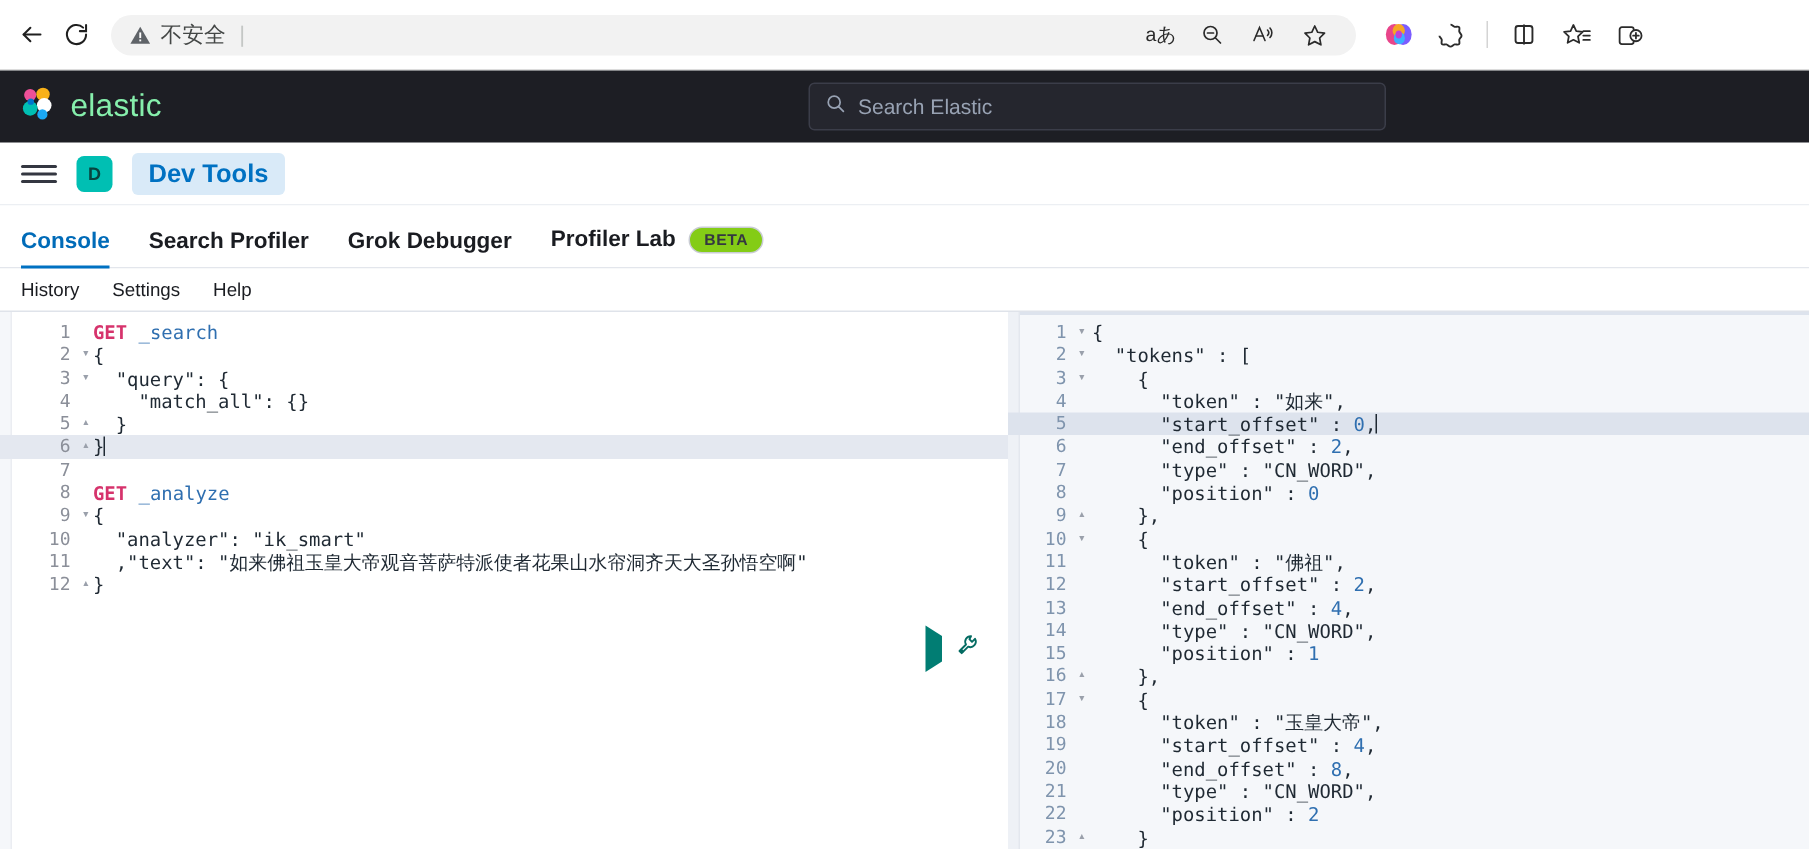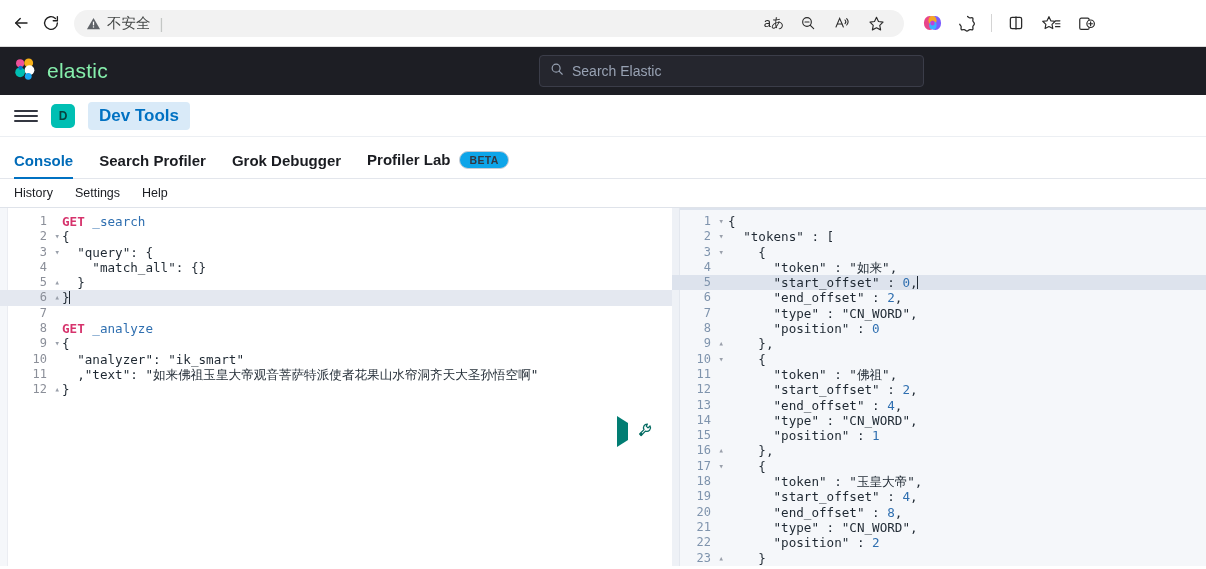--- a/index.html
+++ b/index.html
@@ -171,21 +171,21 @@
     background: #0071c2;
   }
   .beta {
     font-size: 10.5px;
     font-weight: 700;
     letter-spacing: .4px;
     color: #343741;
     border: 1px solid #c9ccd4;
     border-radius: 10px;
     padding: 2px 9px;
-    background: #0ea5e9;
+    background: #84cc16;
   }
 
   
   .console-tools {
     height: 28px;
     display: flex;
     align-items: center;
     padding: 0 14px;
     gap: 22px;
     background: #fff;

